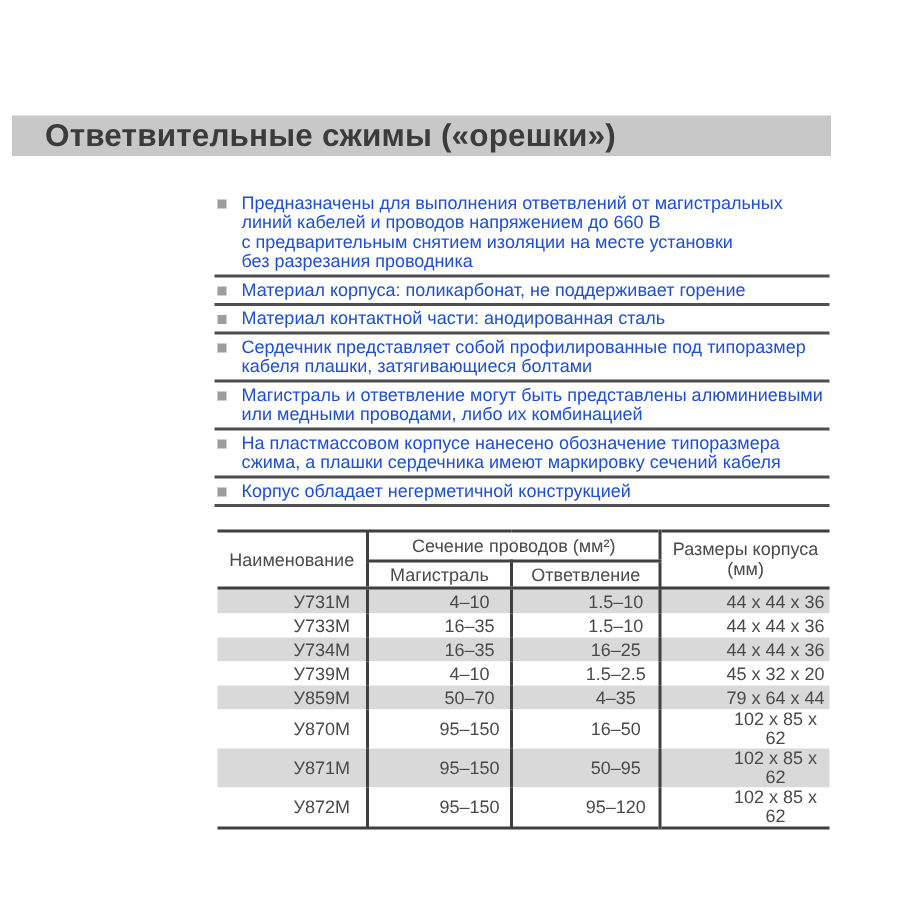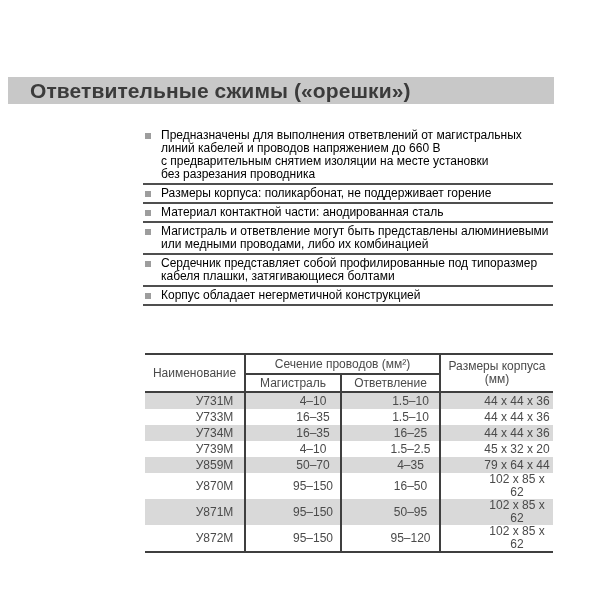--- a/index.html
+++ b/index.html
@@ -54,21 +54,21 @@
   .bullet {
     flex: none;
     width: 6px;
     height: 6px;
     background: #9d9d9d;
     margin: 4px 10px 0 2px;
   }
   .feature-text {
     font-size: 12px;
     line-height: 13px;
-    color: #000000;
+    color: #1d4ed8;
     white-space: pre-line;
   }
 
   
   .spec-table {
     position: absolute;
     left: 145px;
     top: 353px;
     width: 408px;
     border-collapse: collapse;
@@ -111,35 +111,40 @@
   <div class="features">
     <div class="feature-item">
       <span class="bullet"></span>
       <span class="feature-text">Предназначены для выполнения ответвлений от магистральных
 линий кабелей и проводов напряжением до 660 В
 с предварительным снятием изоляции на месте установки
 без разрезания проводника</span>
     </div>
     <div class="feature-item">
       <span class="bullet"></span>
-      <span class="feature-text">Размеры корпуса: поликарбонат, не поддерживает горение</span>
+      <span class="feature-text">Материал корпуса: поликарбонат, не поддерживает горение</span>
     </div>
     <div class="feature-item">
       <span class="bullet"></span>
       <span class="feature-text">Материал контактной части: анодированная сталь</span>
+    </div>
+    <div class="feature-item">
+      <span class="bullet"></span>
+      <span class="feature-text">Сердечник представляет собой профилированные под типоразмер
+кабеля плашки, затягивающиеся болтами</span>
     </div>
     <div class="feature-item">
       <span class="bullet"></span>
       <span class="feature-text">Магистраль и ответвление могут быть представлены алюминиевыми
 или медными проводами, либо их комбинацией</span>
     </div>
     <div class="feature-item">
       <span class="bullet"></span>
-      <span class="feature-text">Сердечник представляет собой профилированные под типоразмер
-кабеля плашки, затягивающиеся болтами</span>
+      <span class="feature-text">На пластмассовом корпусе нанесено обозначение типоразмера
+сжима, а плашки сердечника имеют маркировку сечений кабеля</span>
     </div>
     <div class="feature-item">
       <span class="bullet"></span>
       <span class="feature-text">Корпус обладает негерметичной конструкцией</span>
     </div>
   </div>
 
   <table class="spec-table">
     <colgroup>
       <col class="col-name">

